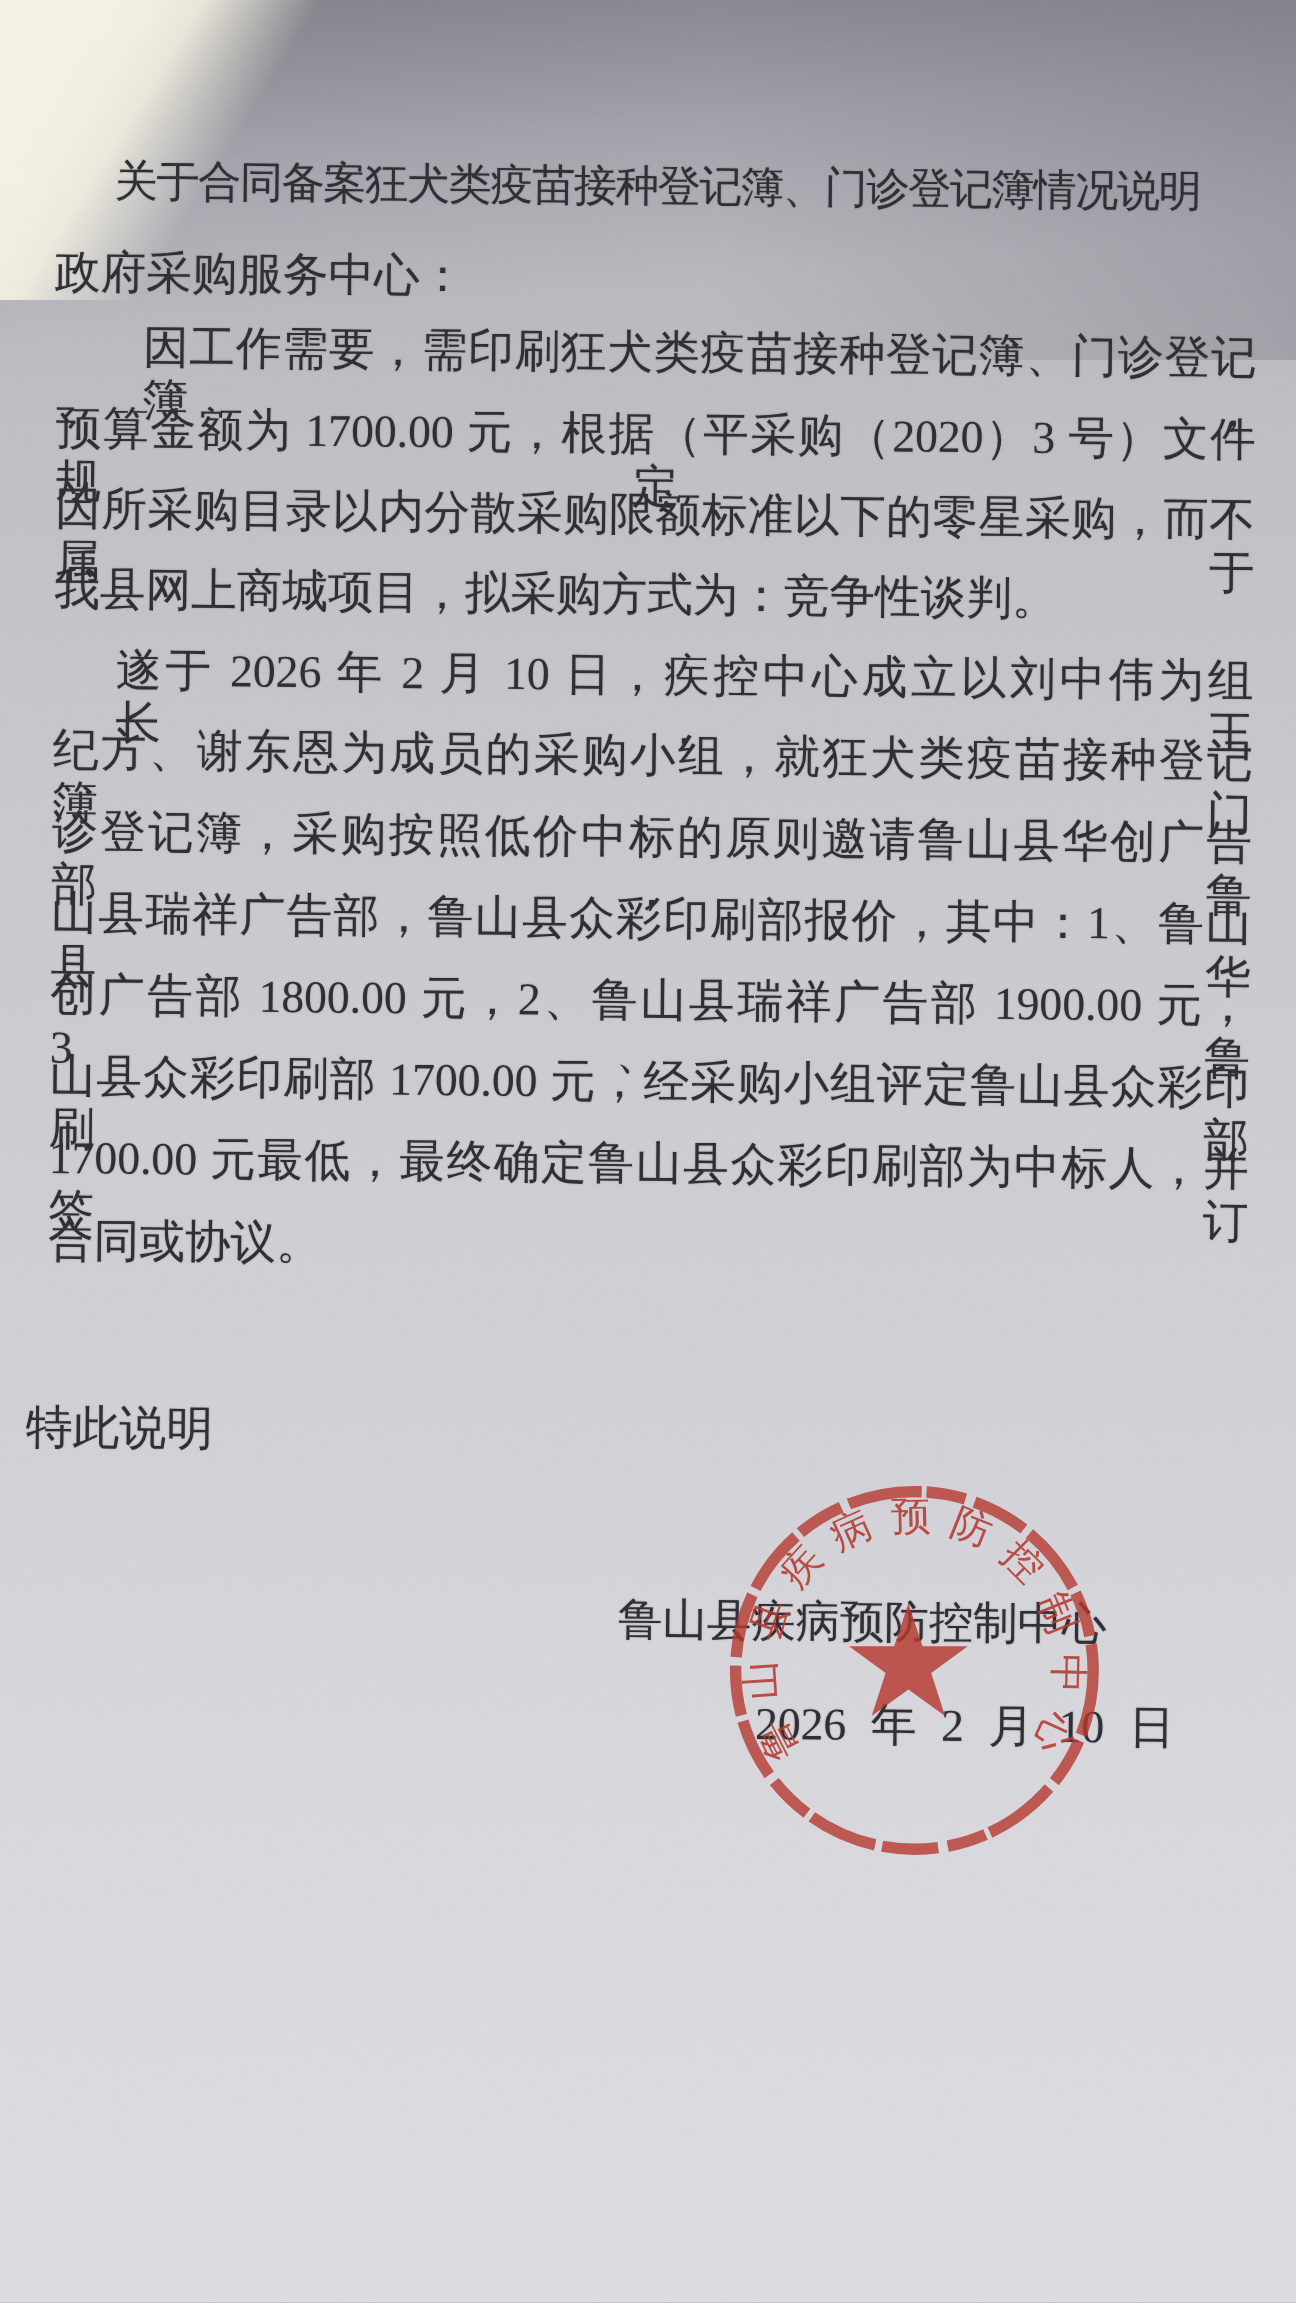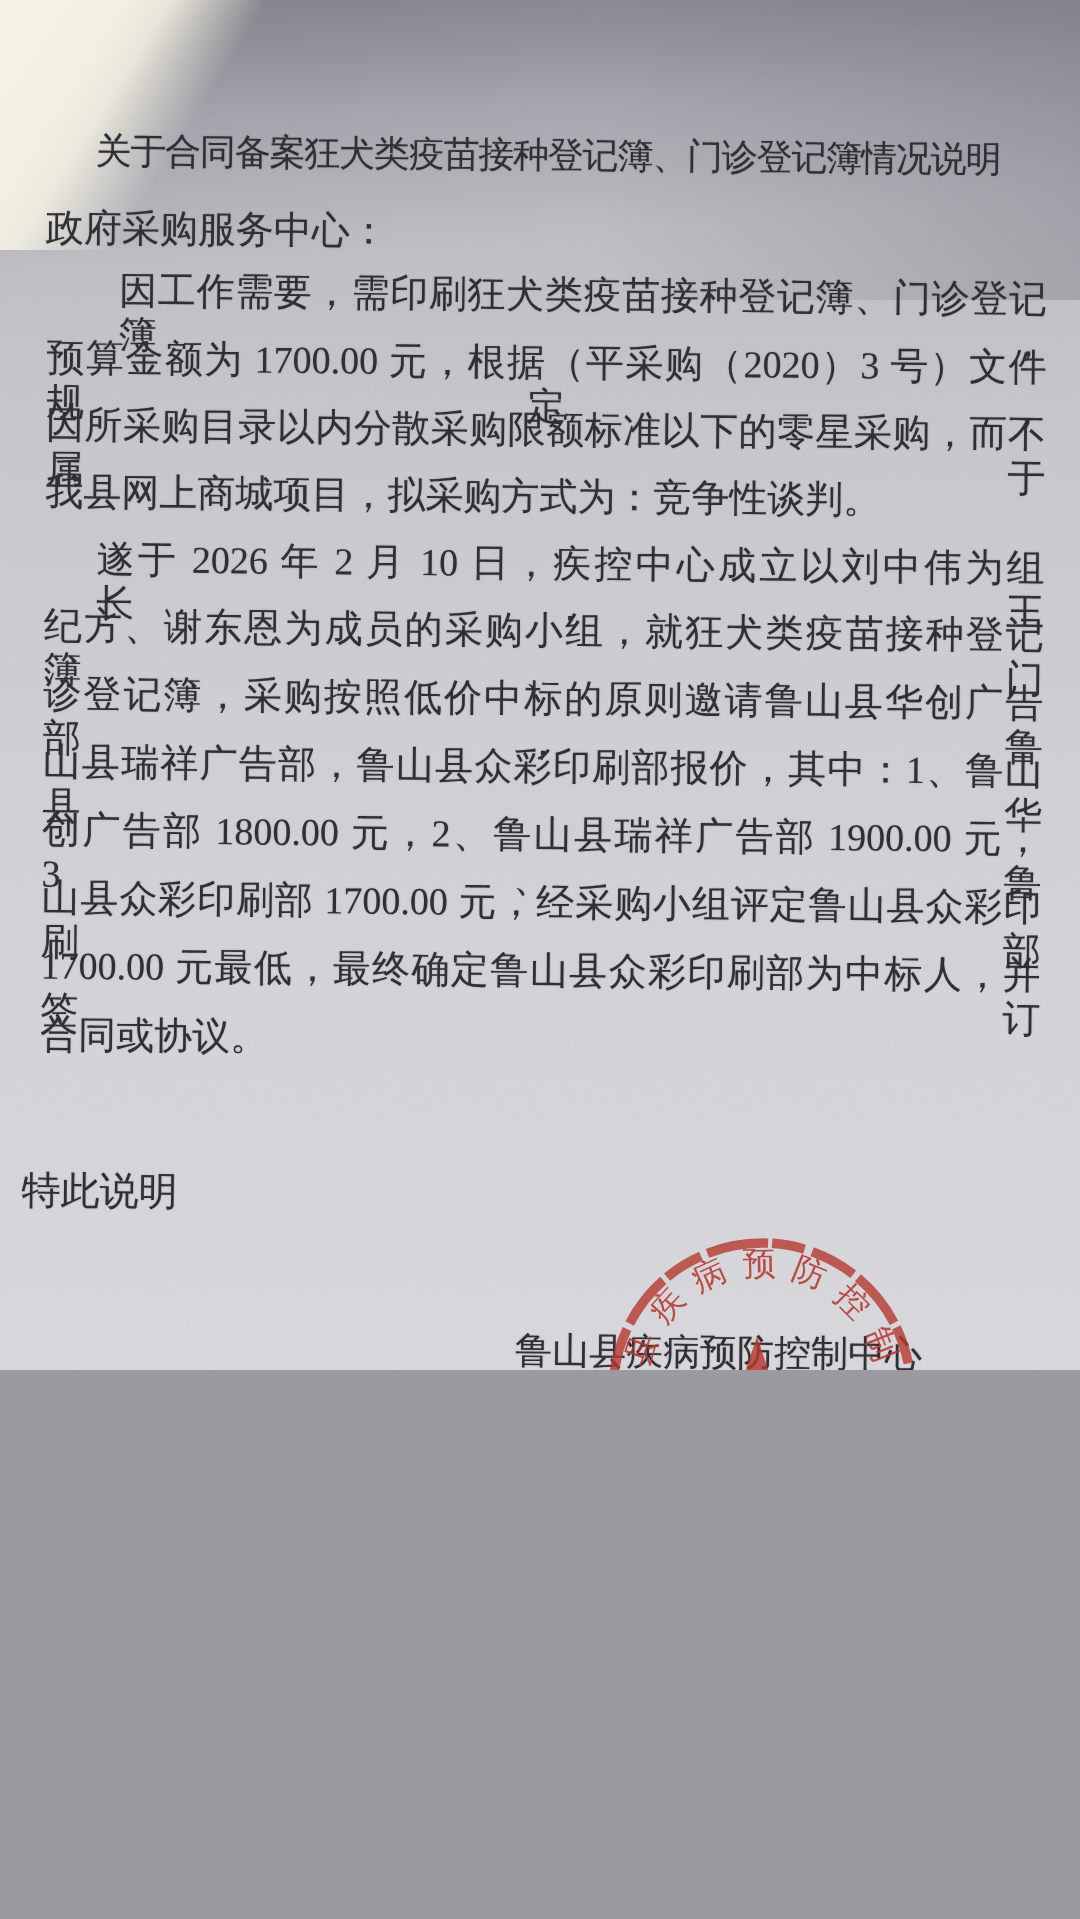--- a/index.html
+++ b/index.html
@@ -1,17 +1,17 @@
 <!DOCTYPE html>
 <html><head>
 <meta charset="utf-8">
 <style>
   html,body{margin:0;padding:0;background:#9a9aa0;}
   .page{
-    position:relative;width:1080px;height:1370px;overflow:hidden;
+    position:relative;width:1080px;height:1919px;overflow:hidden;
     background:linear-gradient(180deg,#a2a3a9 0%,#b4b5bb 8%,#c0c0c6 20%,#c8c8ce 35%,#cfcfd5 55%,#d5d4d9 75%,#d7d6db 100%);
     font-family:"Liberation Serif","DejaVu Serif",serif;
   }
   .overlay{position:absolute;pointer-events:none;}
   .shade-top{
     left:0;top:0;width:1080px;height:300px;
     background:
       linear-gradient(to left, rgba(88,89,99,0.28), rgba(88,89,99,0) 45%),
       linear-gradient(175deg, rgba(92,93,102,0.50) 0%, rgba(118,119,129,0.24) 38%, rgba(140,140,150,0) 72%);
   }

